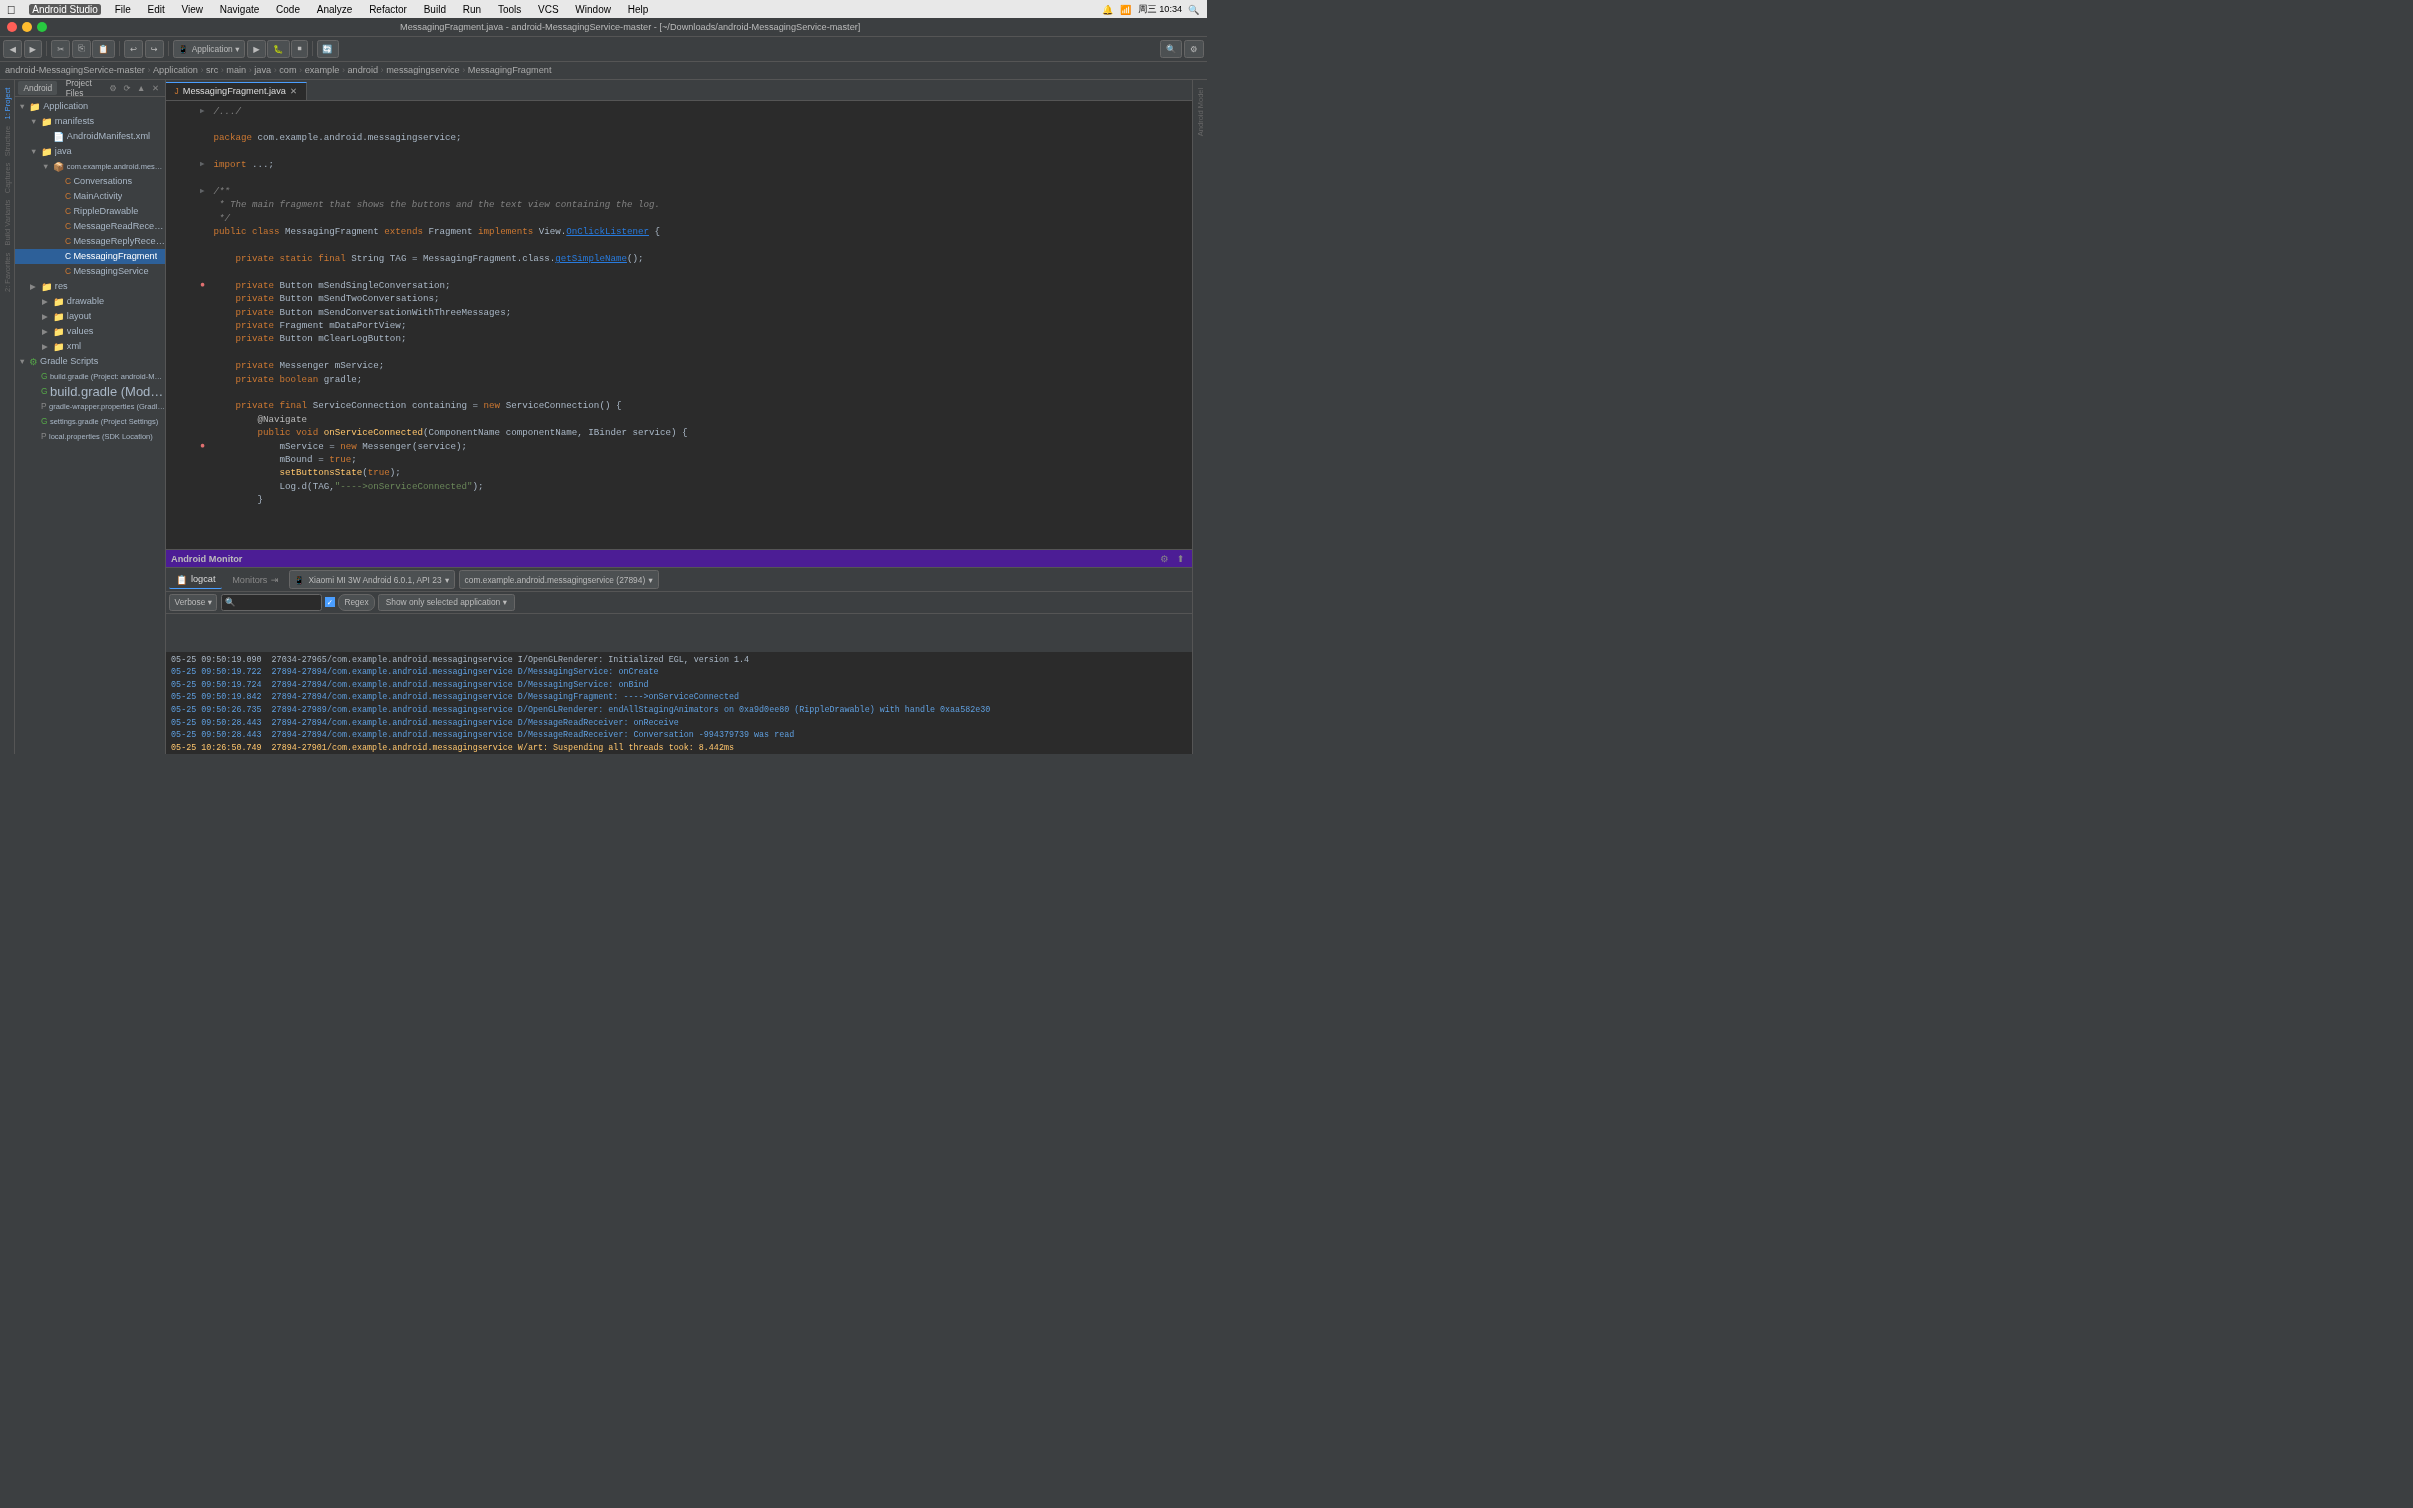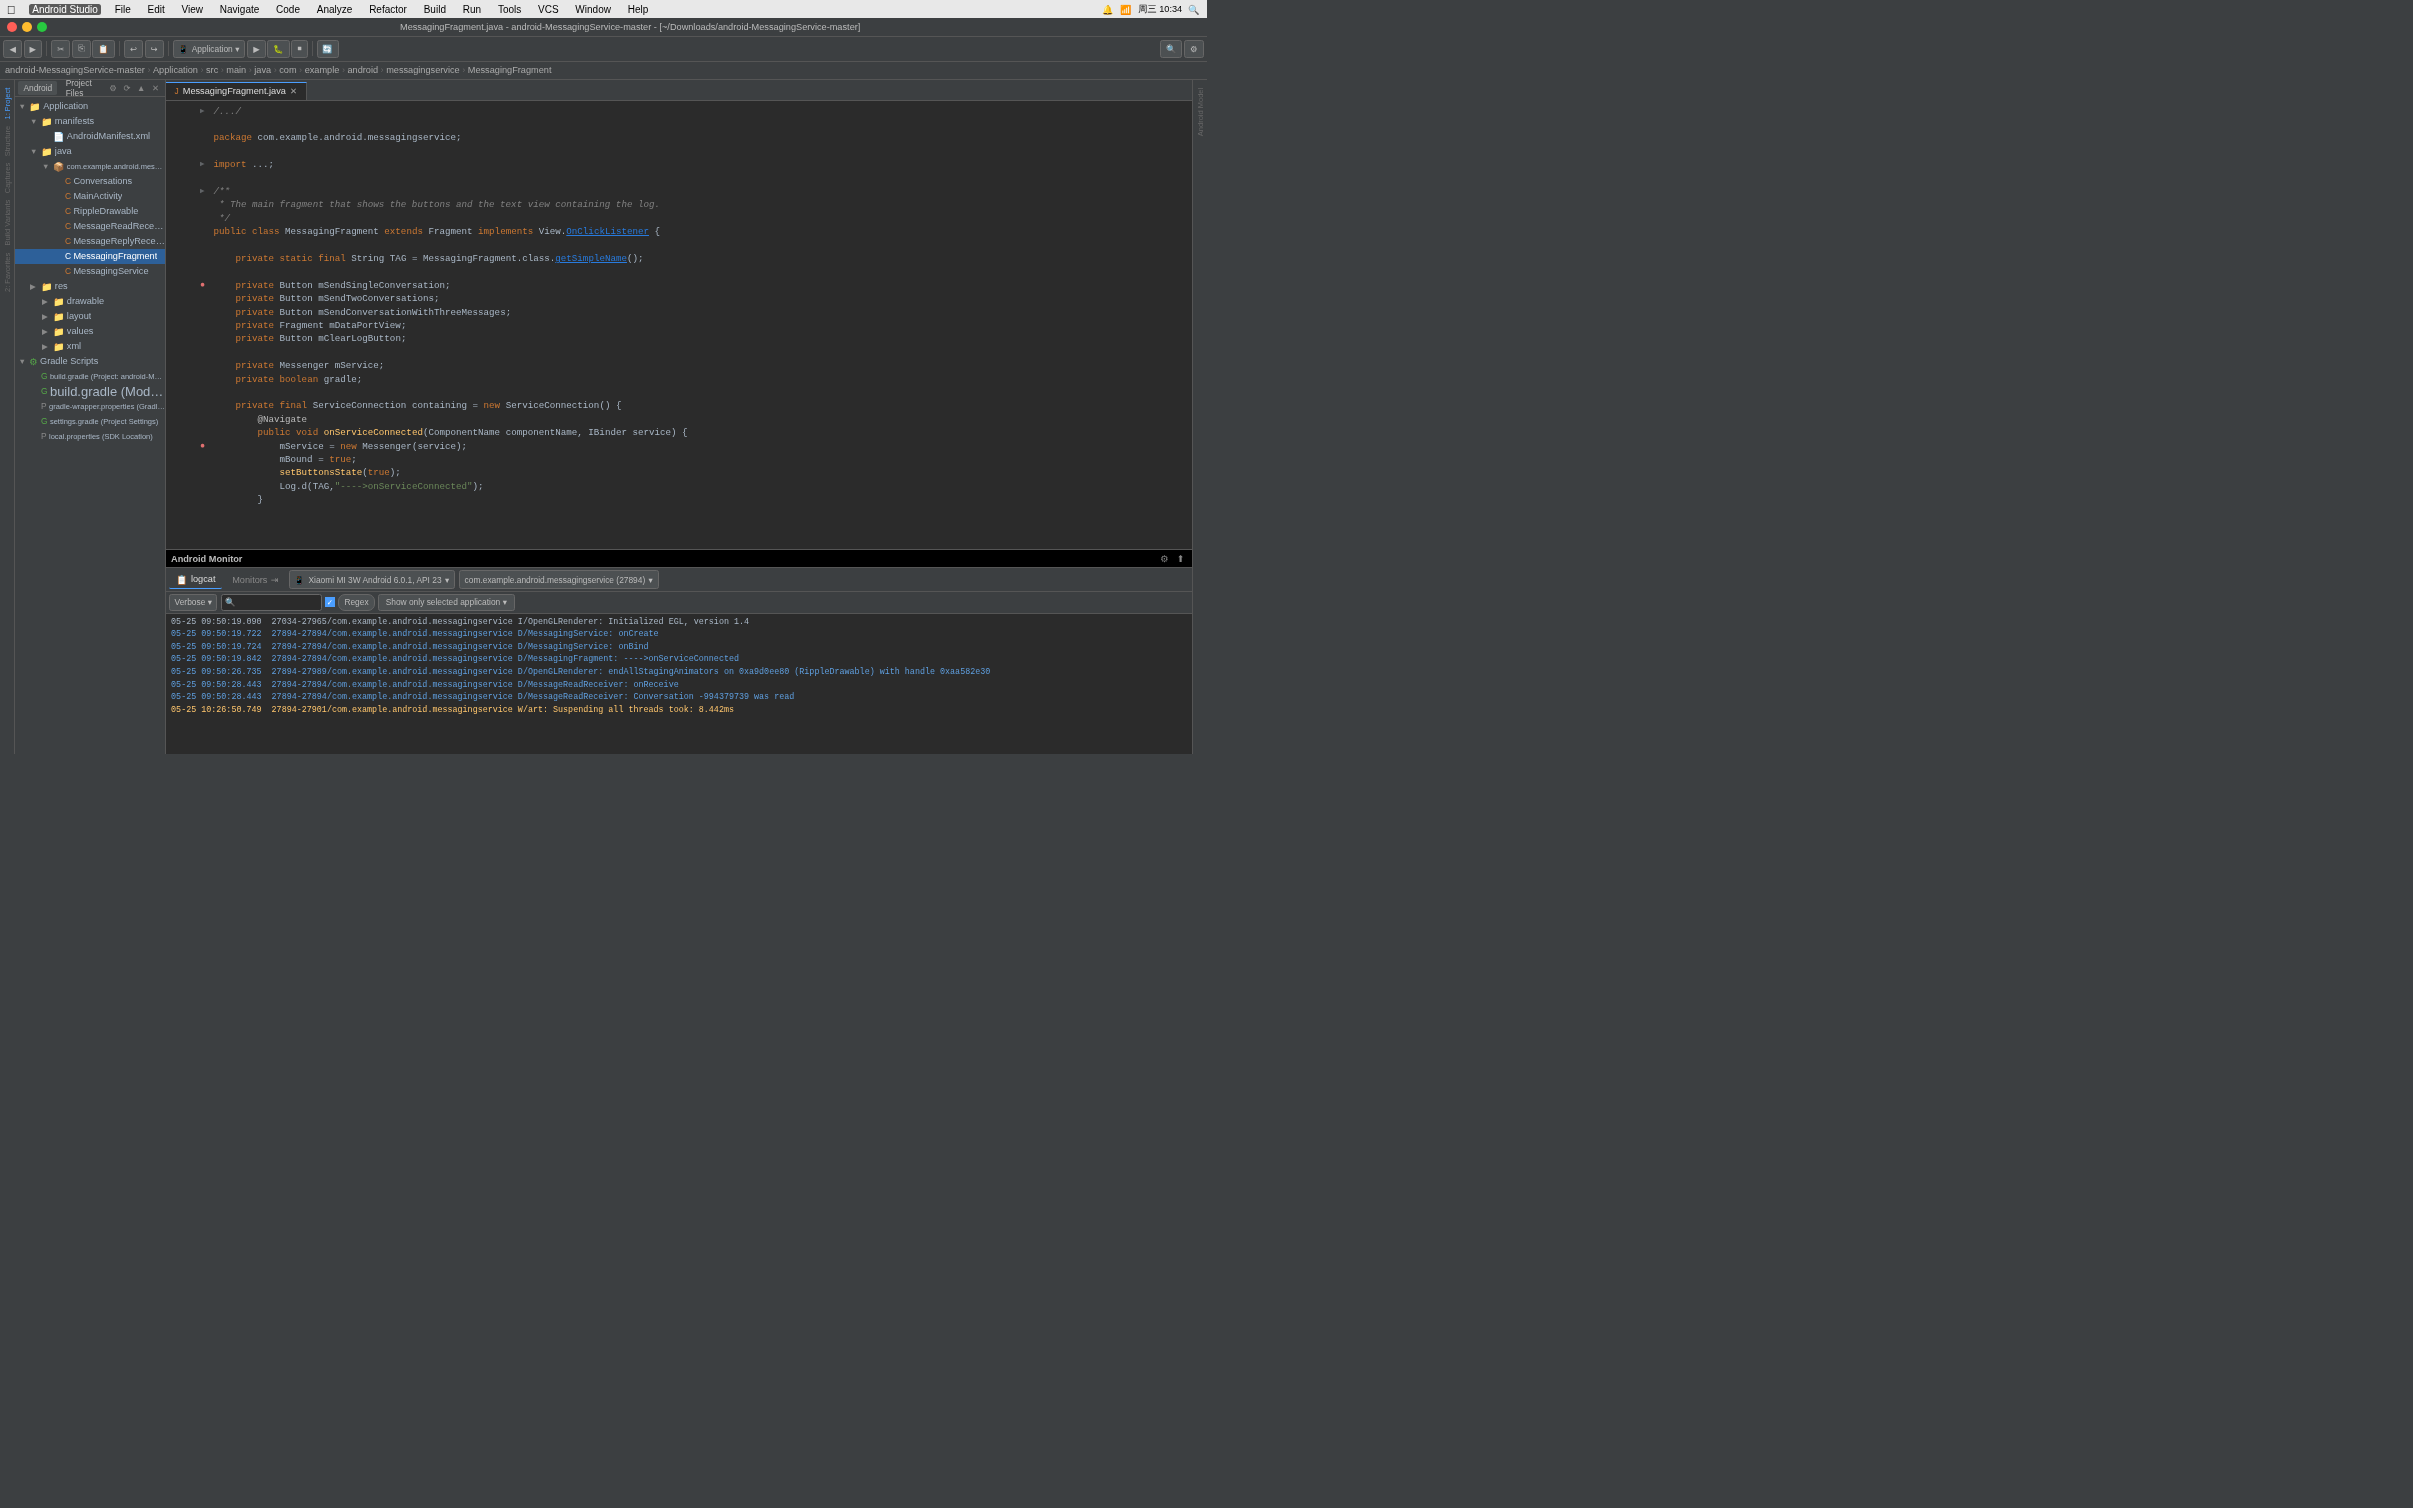--- a/index.html
+++ b/index.html
@@ -281,21 +281,21 @@
     
     .bottom-panel {
       height: 205px;
       background: #3c3f41;
       border-top: 1.7px solid #555;
       display: flex;
       flex-direction: column;
     }
     .bottom-panel-header {
       height: 18.4px;
-      background: #000000;
+      background: #4c1d95;
       display: flex;
       align-items: center;
       padding: 0 5px;
       border-bottom: 0.8px solid #555;
       gap: 14px;
     }
     .bottom-panel-title {
       font-size: 9.2px;
       color: #bbb;
       font-weight: bold;
@@ -424,20 +424,21 @@
 
     
     .log-content {
       flex: 1;
       overflow-y: auto;
       font-family: "Courier New", Courier, monospace;
       font-size: 8.4px;
       line-height: 12.6px;
       background: #2b2b2b;
       padding: 1.7px 3.4px;
+      margin-top: 38px;
     }
     .log-line {
       white-space: pre;
       color: #a9b7c6;
       padding: 0 1.7px;
     }
     .log-line.debug { color: #5f9fdf; }
     .log-line.warn { color: #ffc66d; }
 
     

